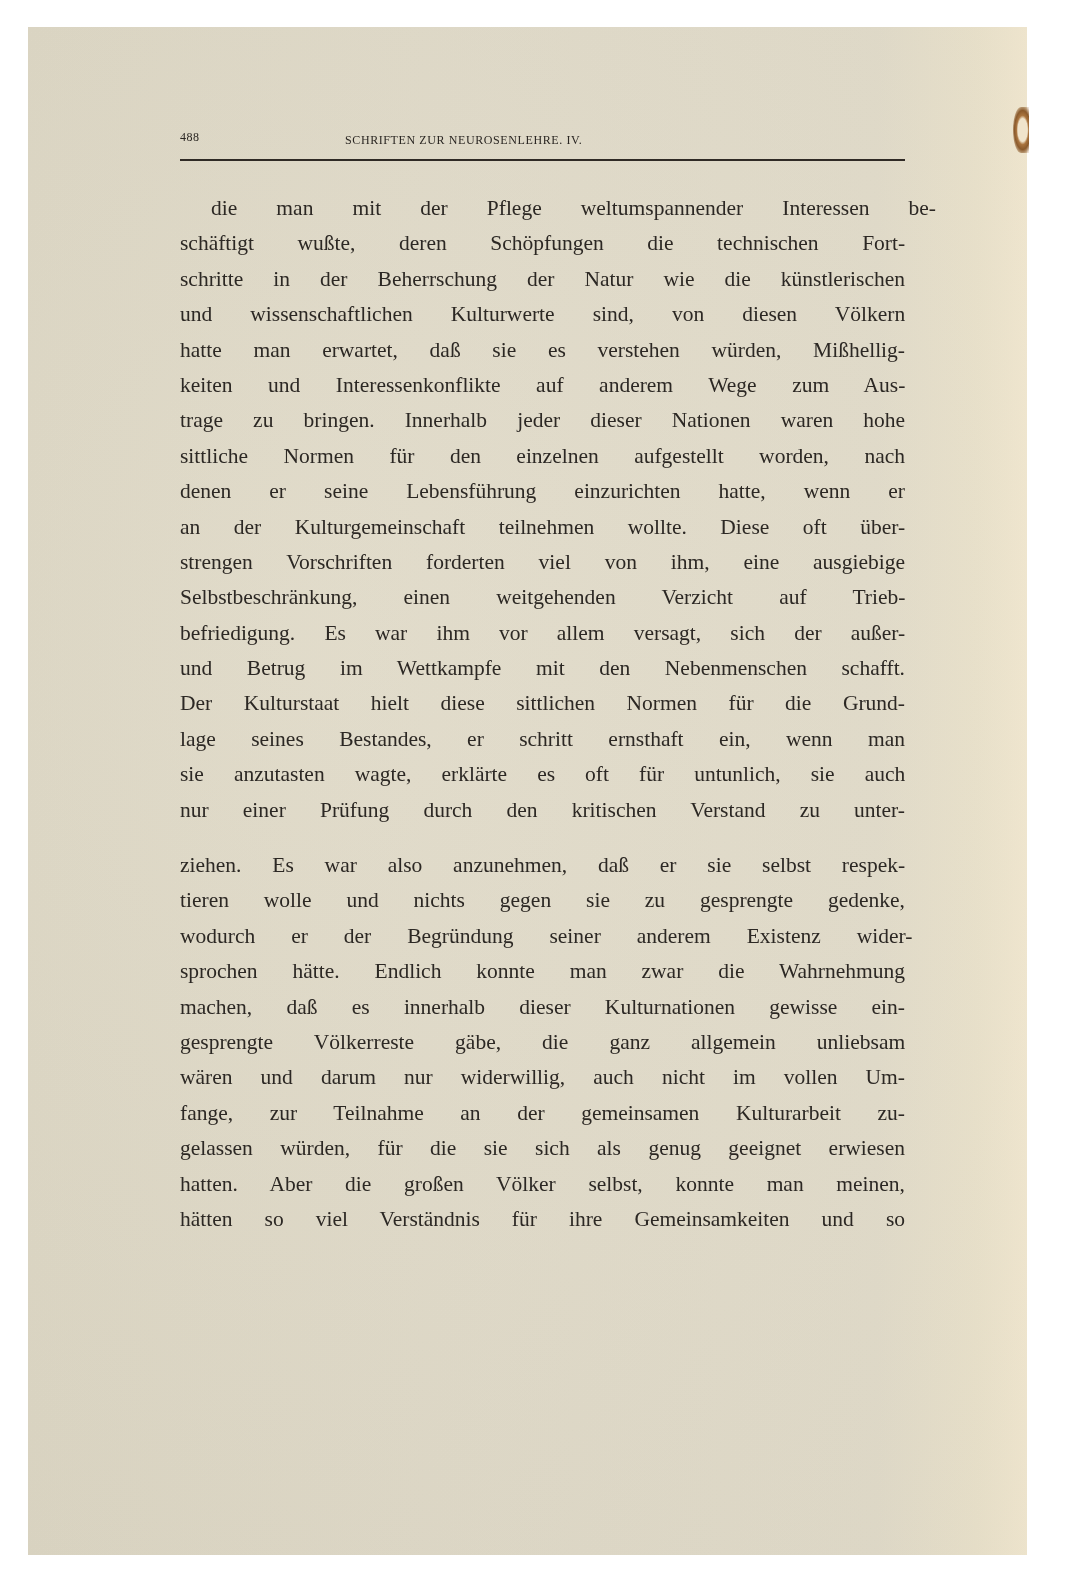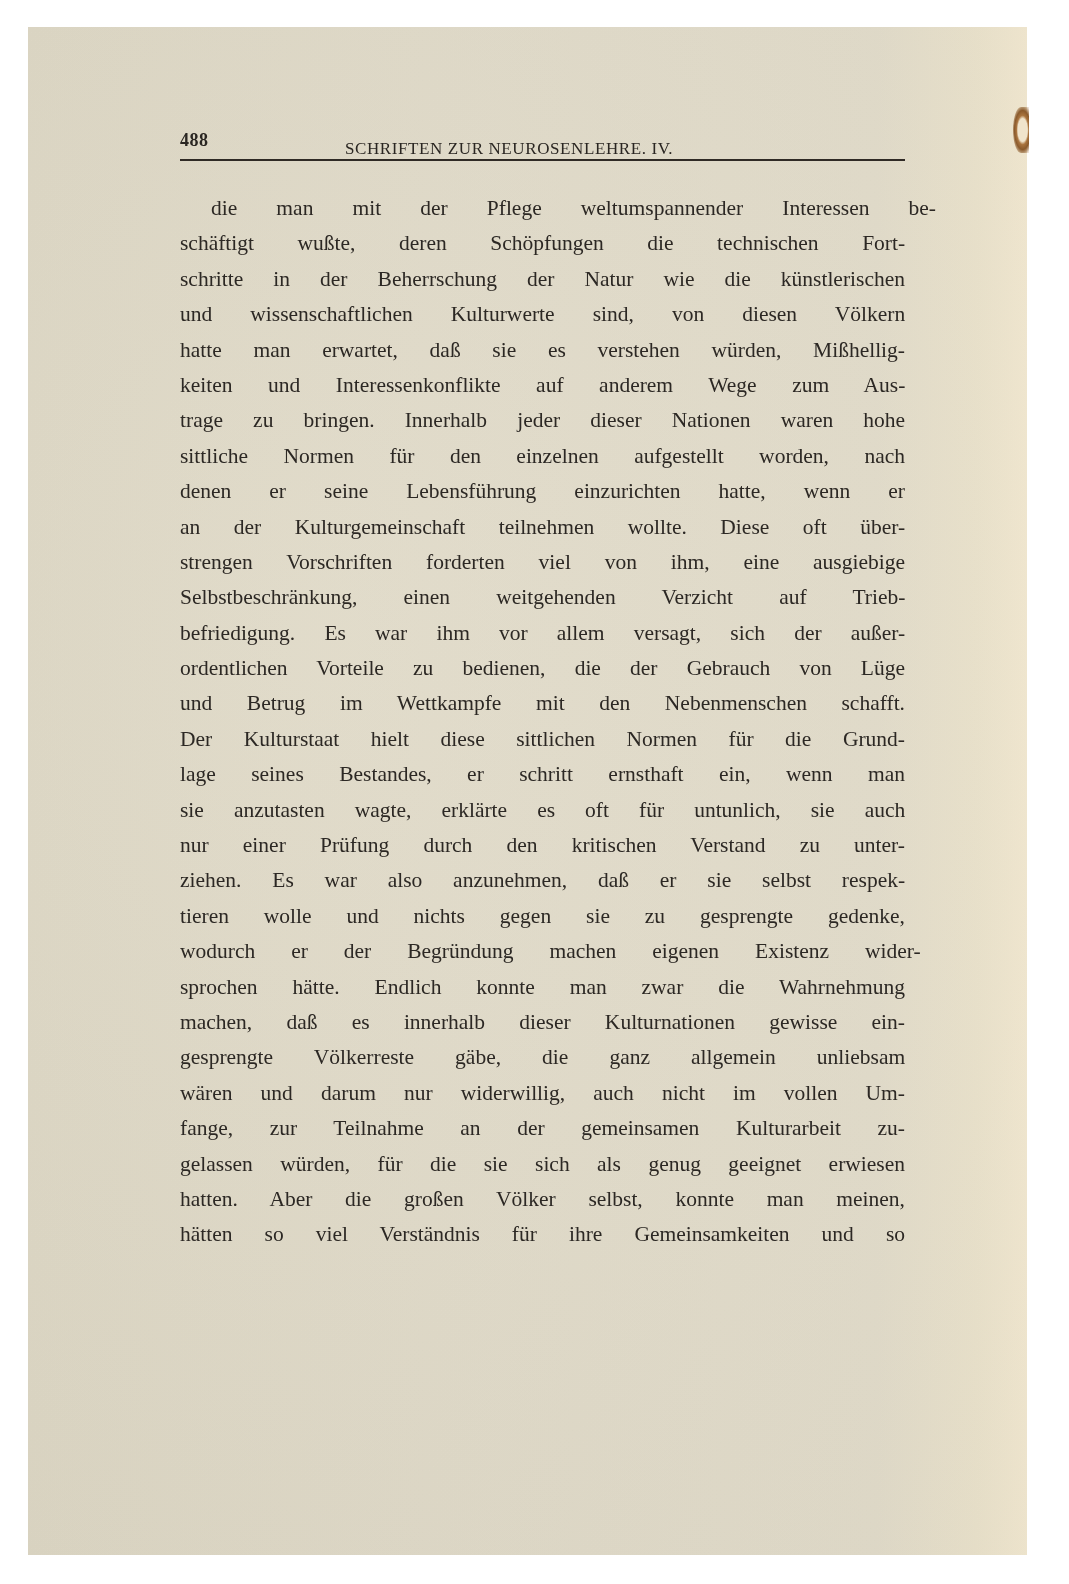--- a/index.html
+++ b/index.html
@@ -43,29 +43,29 @@
     top: 130px;
     width: 724px;
     height: 30px;
     font-family: "Liberation Serif", serif;
     color: #2a2622;
   }
   .page-number {
     position: absolute;
     left: 0;
     top: 0;
-    font-size: 18px;
-    font-weight: bold;
+    font-size: 12px;
+    font-weight: normal;
     letter-spacing: 0.5px;
   }
   .running-title {
     position: absolute;
     left: 165px;
-    top: 9px;
-    font-size: 17px;
+    top: 3px;
+    font-size: 12px;
     letter-spacing: 0.6px;
   }
   .header-rule {
     position: absolute;
     left: 180px;
     top: 159px;
     width: 725px;
     height: 2px;
     background: #2f2a25;
   }
@@ -109,29 +109,28 @@
   <span class="line" style="white-space: nowrap; display: block; word-spacing: 32.6667px; width: 725px;">und wissenschaftlichen Kulturwerte sind, von diesen Völkern</span>
   <span class="line" style="white-space: nowrap; display: block; word-spacing: 26.25px; width: 725px;">hatte man erwartet, daß sie es verstehen würden, Mißhellig-</span>
   <span class="line" style="white-space: nowrap; display: block; word-spacing: 30.1429px; width: 725px;">keiten und Interessenkonflikte auf anderem Wege zum Aus-</span>
   <span class="line" style="white-space: nowrap; display: block; word-spacing: 24.75px; width: 725px;">trage zu bringen. Innerhalb jeder dieser Nationen waren hohe</span>
   <span class="line" style="white-space: nowrap; display: block; word-spacing: 30px; width: 725px;">sittliche Normen für den einzelnen aufgestellt worden, nach</span>
   <span class="line" style="white-space: nowrap; display: block; word-spacing: 32.5714px; width: 725px;">denen er seine Lebensführung einzurichten hatte, wenn er</span>
   <span class="line" style="white-space: nowrap; display: block; word-spacing: 28.1429px; width: 725px;">an der Kulturgemeinschaft teilnehmen wollte. Diese oft über-</span>
   <span class="line" style="white-space: nowrap; display: block; word-spacing: 28.4286px; width: 725px;">strengen Vorschriften forderten viel von ihm, eine ausgiebige</span>
   <span class="line" style="white-space: nowrap; display: block; word-spacing: 40.8px; width: 725px;">Selbstbeschränkung, einen weitgehenden Verzicht auf Trieb-</span>
   <span class="line" style="white-space: nowrap; display: block; word-spacing: 23.7778px; width: 725px;">befriedigung. Es war ihm vor allem versagt, sich der außer-</span>
-  <span class="line" style="white-space: nowrap; display: block; word-spacing: 23.75px; width: 725px;">ordentlichen Vorteile zu bedienen, die der Gebrauch von Lüge</span>
   <span class="line" style="white-space: nowrap; display: block; word-spacing: 29.1429px; width: 725px;">und Betrug im Wettkampfe mit den Nebenmenschen schafft.</span>
   <span class="line" style="white-space: nowrap; display: block; word-spacing: 26.125px; width: 725px;">Der Kulturstaat hielt diese sittlichen Normen für die Grund-</span>
   <span class="line" style="white-space: nowrap; display: block; word-spacing: 30px; width: 725px;">lage seines Bestandes, er schritt ernsthaft ein, wenn man</span>
   <span class="line" style="white-space: nowrap; display: block; word-spacing: 24.6667px; width: 725px;">sie anzutasten wagte, erklärte es oft für untunlich, sie auch</span>
   <span class="line" style="white-space: nowrap; display: block; word-spacing: 28.75px; width: 725px;">nur einer Prüfung durch den kritischen Verstand zu unter-</span>
-  <span class="line" style="white-space: nowrap; display: block; word-spacing: 25.4444px; width: 725px;">ziehen. Es war also anzunehmen, daß er sie selbst respek-</span>
+  <span class="line" style="white-space: nowrap; display: block; word-spacing: 25.4444px; width: 725px; margin-top: 20px;">ziehen. Es war also anzunehmen, daß er sie selbst respek-</span>
   <span class="line" style="white-space: nowrap; display: block; word-spacing: 27.125px; width: 725px;">tieren wolle und nichts gegen sie zu gesprengte gedenke,</span>
-  <span class="line" style="white-space: nowrap; display: block; word-spacing: 30.5714px; width: 725px;">wodurch er der Begründung machen eigenen Existenz wider-</span>
+  <span class="line" style="white-space: nowrap; display: block; word-spacing: 30.5714px; width: 725px;">wodurch er der Begründung seiner anderem Existenz wider-</span>
   <span class="line" style="white-space: nowrap; display: block; word-spacing: 29.4286px; width: 725px;">sprochen hätte. Endlich konnte man zwar die Wahrnehmung</span>
   <span class="line" style="white-space: nowrap; display: block; word-spacing: 28.8571px; width: 725px;">machen, daß es innerhalb dieser Kulturnationen gewisse ein-</span>
   <span class="line" style="white-space: nowrap; display: block; word-spacing: 35.6667px; width: 725px;">gesprengte Völkerreste gäbe, die ganz allgemein unliebsam</span>
   <span class="line" style="white-space: nowrap; display: block; word-spacing: 22.6667px; width: 725px;">wären und darum nur widerwillig, auch nicht im vollen Um-</span>
   <span class="line" style="white-space: nowrap; display: block; word-spacing: 31.1429px; width: 725px;">fange, zur Teilnahme an der gemeinsamen Kulturarbeit zu-</span>
   <span class="line" style="white-space: nowrap; display: block; word-spacing: 22px; width: 725px;">gelassen würden, für die sie sich als genug geeignet erwiesen</span>
   <span class="line" style="white-space: nowrap; display: block; word-spacing: 27.25px; width: 725px;">hatten. Aber die großen Völker selbst, konnte man meinen,</span>
   <span class="line last" style="white-space: nowrap; display: block; word-spacing: 26.625px; width: 725px;">hätten so viel Verständnis für ihre Gemeinsamkeiten und so</span>
 </div>
 

